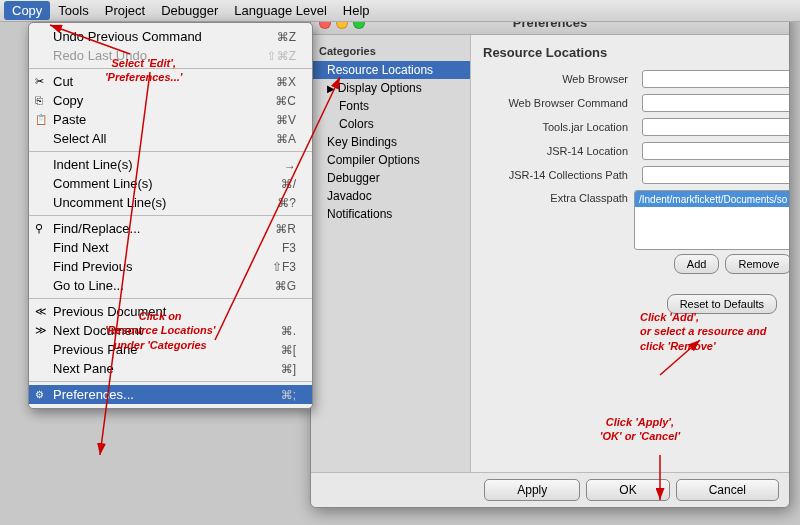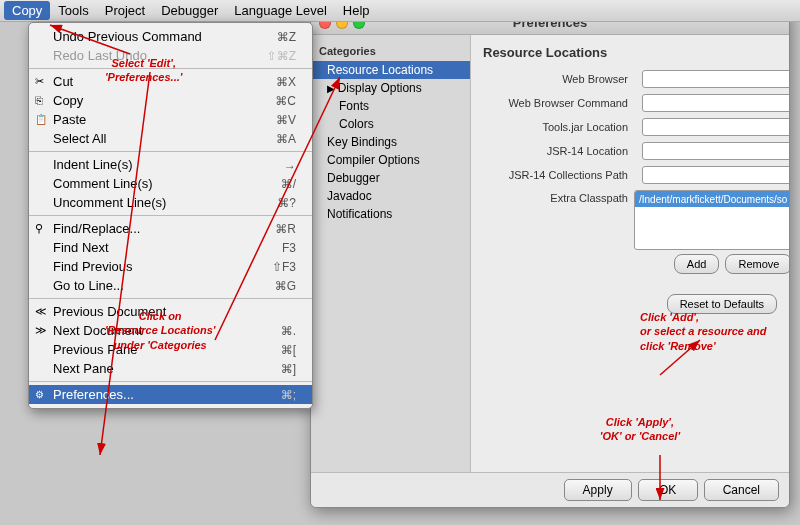--- a/index.html
+++ b/index.html
@@ -261,21 +261,21 @@
     .prefs-footer {
       border-top: 1px solid #bbb;
       padding: 6px 10px;
       display: flex;
       justify-content: flex-end;
       gap: 6px;
       background: #e8e8e8;
       border-radius: 0 0 6px 6px;
     }
     .footer-btn {
-      padding: 3px 18px;
+      padding: 3px 32px;
       border: 1px solid #888;
       border-radius: 5px;
       background: linear-gradient(to bottom, #f8f8f8, #ddd);
       font-size: 12px;
       cursor: pointer;
       min-width: 60px;
     }
 
     
     .annotation {

